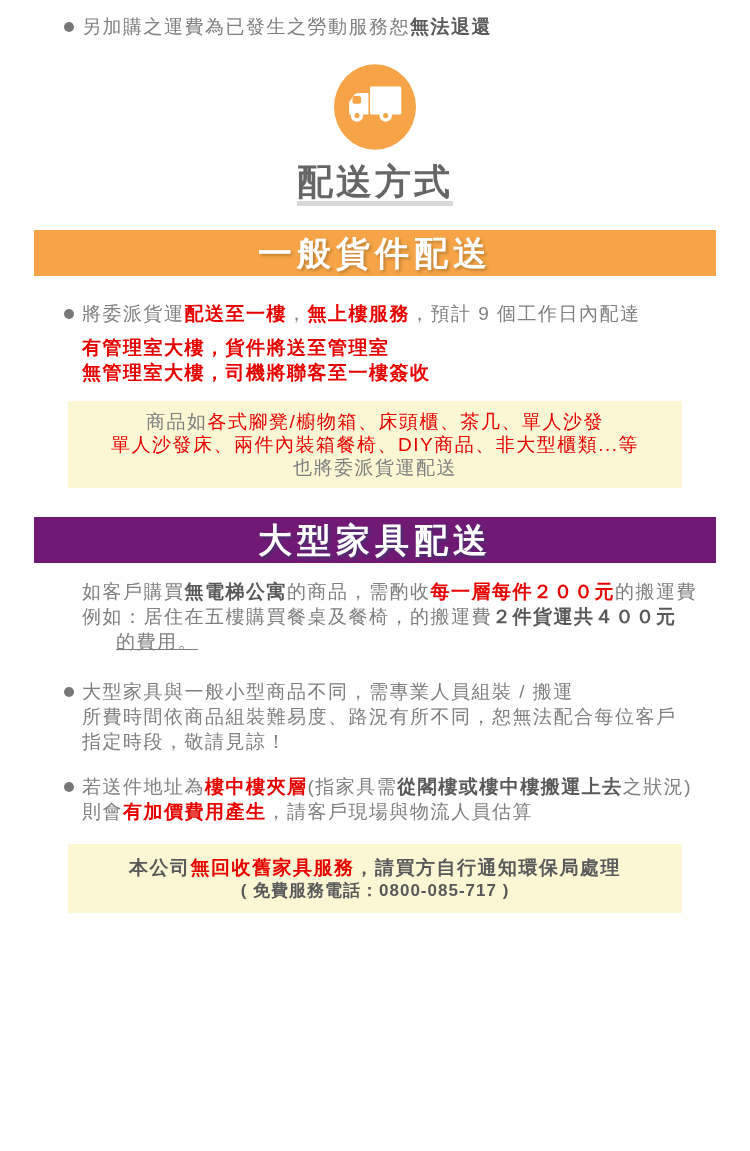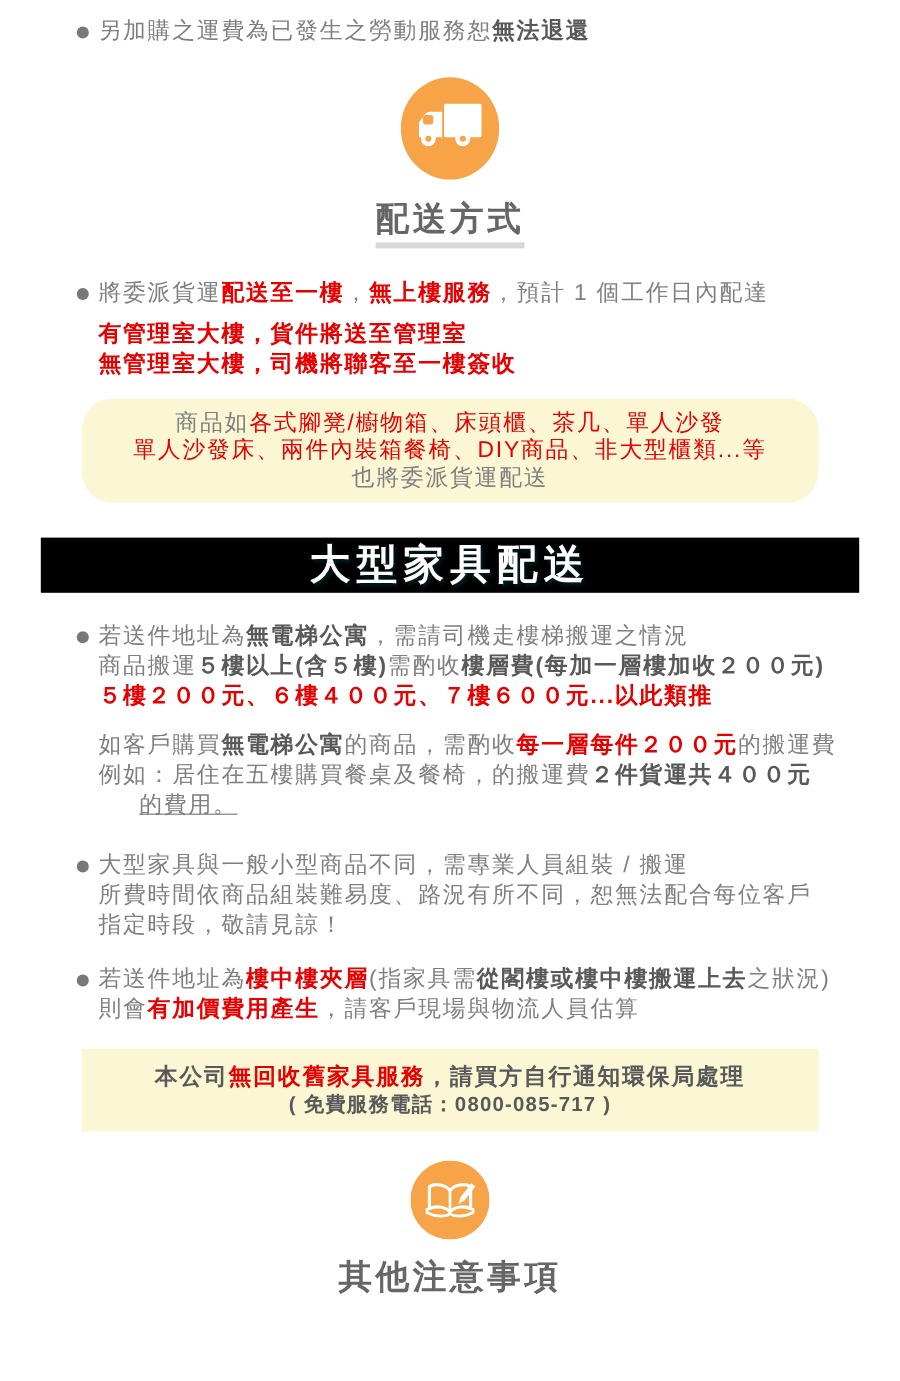--- a/index.html
+++ b/index.html
@@ -20,38 +20,38 @@
     background:#787878;
   }
   .no-dot{padding-left:82px;padding-right:40px;}
   .indent{padding-left:34px;text-decoration:underline;}
 
   
   .icon-header{text-align:center;}
   .circle-icon{display:inline-block;vertical-align:top;}
   .heading-wrap{display:inline-block;text-align:center;}
   .heading{
-    font-size:28px;font-weight:bold;color:#666666;letter-spacing:3px;line-height:30px;
+    font-size:36px;font-weight:bold;color:#666666;letter-spacing:3px;line-height:30px;
   }
   .heading-bar{height:5px;background:#d8d8d8;margin-top:4px;}
 
   
   .banner{
     margin-left:34px;margin-right:34px;height:46px;line-height:46px;
     text-align:center;color:#ffffff;font-weight:bold;font-size:34px;letter-spacing:5px;
     text-shadow:2px 2px 3px rgba(90,70,20,0.35);
   }
   .banner-orange{background:#f6a447;}
-  .banner-teal{background:#000000;text-shadow:2px 2px 3px rgba(0,90,100,0.35);}
+  .banner-teal{background:#701a75;text-shadow:2px 2px 3px rgba(0,90,100,0.35);}
 
   
   .ybox{
     margin-left:68px;margin-right:68px;background:#fbf7d5;text-align:center;
   }
-  .ybox1{margin-top:16px;padding:9px 12px;border-radius:26px;}
+  .ybox1{margin-top:16px;padding:9px 12px;}
   .ybox1 .txt{line-height:23px;}
   .ybox2{margin-top:20px;padding:12px 4px 11px;}
   .ybox2 .l1{font-size:19px;line-height:24px;letter-spacing:1.5px;margin:0;font-weight:bold;color:#595959;}
   .ybox2 .l2{font-size:17px;line-height:22px;letter-spacing:1px;margin:0;font-weight:bold;color:#595959;}
 
   
   .top-note{margin-top:14px;}
   .icon-header1{margin-top:25px;}
   .icon-header1 .heading-wrap{display:block;margin-top:13px;}
   .banner1{margin-top:24px;}
@@ -89,45 +89,40 @@
       </svg>
     </span>
     <div class="heading-wrap">
       <span style="display:inline-block;">
         <div class="heading">配送方式</div>
         <div class="heading-bar"></div>
       </span>
     </div>
   </div>
 
+  <div class="banner banner-orange banner1">一般貨件配送</div>
 
   <div class="bullet-row s1-bullet">
     <span class="dot"></span>
-    <p class="txt"><span>將委派貨運</span><span class="red-bold">配送至一樓</span><span>，</span><span class="red-bold">無上樓服務</span><span>，預計 1 個工作日內配達</span></p>
+    <p class="txt"><span>將委派貨運</span><span class="red-bold">配送至一樓</span><span>，</span><span class="red-bold">無上樓服務</span><span>，預計 9 個工作日內配達</span></p>
   </div>
 
   <div class="no-dot s1-red">
     <p class="txt red-bold">有管理室大樓，貨件將送至管理室</p>
     <p class="txt red-bold">無管理室大樓，司機將聯客至一樓簽收</p>
   </div>
 
   <div class="ybox ybox1">
     <p class="txt"><span>商品如</span><span class="red">各式腳凳/櫥物箱、床頭櫃、茶几、單人沙發</span></p>
     <p class="txt red">單人沙發床、兩件內裝箱餐椅、DIY商品、非大型櫃類...等</p>
     <p class="txt">也將委派貨運配送</p>
   </div>
 
   <div class="banner banner-teal banner2">大型家具配送</div>
 
-  <div class="bullet-row s2-b1">
-    <span class="dot"></span>
-    <p class="txt"><span>若送件地址為</span><span class="bold">無電梯公寓</span><span>，需請司機走樓梯搬運之情況</span></p>
-    <p class="txt"><span>商品搬運</span><span class="bold">５樓以上(含５樓)</span><span>需酌收</span><span class="bold">樓層費(每加一層樓加收２００元)</span></p>
-    <p class="txt red-bold">５樓２００元、６樓４００元、７樓６００元...以此類推</p>
-  </div>
 
   <div class="no-dot s2-para">
     <p class="txt"><span>如客戶購買</span><span class="bold">無電梯公寓</span><span>的商品，需酌收</span><span class="red-bold">每一層每件２００元</span><span>的搬運費</span></p>
     <p class="txt"><span>例如：居住在五樓購買餐桌及餐椅，的搬運費</span><span class="bold">２件貨運共４００元</span></p>
     <p class="txt indent">的費用。</p>
   </div>
 
   <div class="bullet-row s2-b3">
     <span class="dot"></span>
     <p class="txt">大型家具與一般小型商品不同，需專業人員組裝 / 搬運</p>
@@ -139,32 +134,14 @@
     <span class="dot"></span>
     <p class="txt"><span>若送件地址為</span><span class="red-bold">樓中樓夾層</span><span>(指家具需</span><span class="bold">從閣樓或樓中樓搬運上去</span><span>之狀況)</span></p>
     <p class="txt"><span>則會</span><span class="red-bold">有加價費用產生</span><span>，請客戶現場與物流人員估算</span></p>
   </div>
 
   <div class="ybox ybox2">
     <p class="l1"><span>本公司</span><span class="red">無回收舊家具服務</span><span>，請買方自行通知環保局處理</span></p>
     <p class="l2">( 免費服務電話：0800-085-717 )</p>
   </div>
 
-  <div class="icon-header icon-header2">
-    <span class="circle-icon">
-      <svg width="66" height="66" viewBox="0 0 100 100" xmlns="http://www.w3.org/2000/svg">
-        <circle cx="50" cy="50" r="50" fill="#f6a447"></circle>
-        <path d="M50 38 C44 30 31 29 24 33 L24 61 C31 57 44 58 50 65 C56 58 69 57 76 61 L76 33 C69 29 56 30 50 38 Z" fill="none" stroke="#ffffff" stroke-width="4" stroke-linejoin="round"></path>
-        <path d="M50 38 L50 65" fill="none" stroke="#ffffff" stroke-width="3.5"></path>
-        <path d="M21 60 L21 66 C33 72 46 71 50 67 C54 71 67 72 79 66 L79 60" fill="none" stroke="#ffffff" stroke-width="3.5" stroke-linejoin="round"></path>
-        <path d="M63 47 L77 29 L82 33 L68 51 Z" fill="#ffffff"></path>
-        <path d="M60.5 55 L63 47 L68 51 Z" fill="#ffffff"></path>
-      </svg>
-    </span>
-    <div class="heading-wrap">
-      <span style="display:inline-block;">
-        <div class="heading">其他注意事項</div>
-        
-      </span>
-    </div>
-  </div>
 
 </div>
 
 </body></html>

